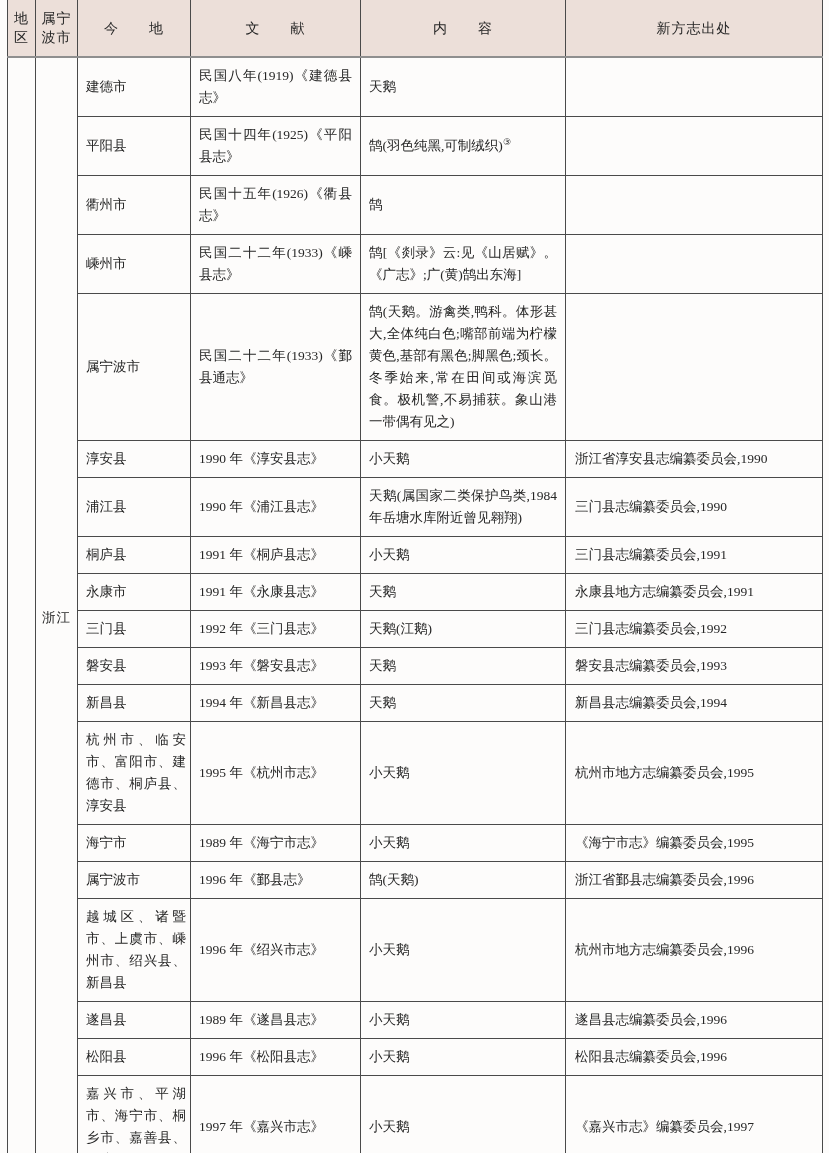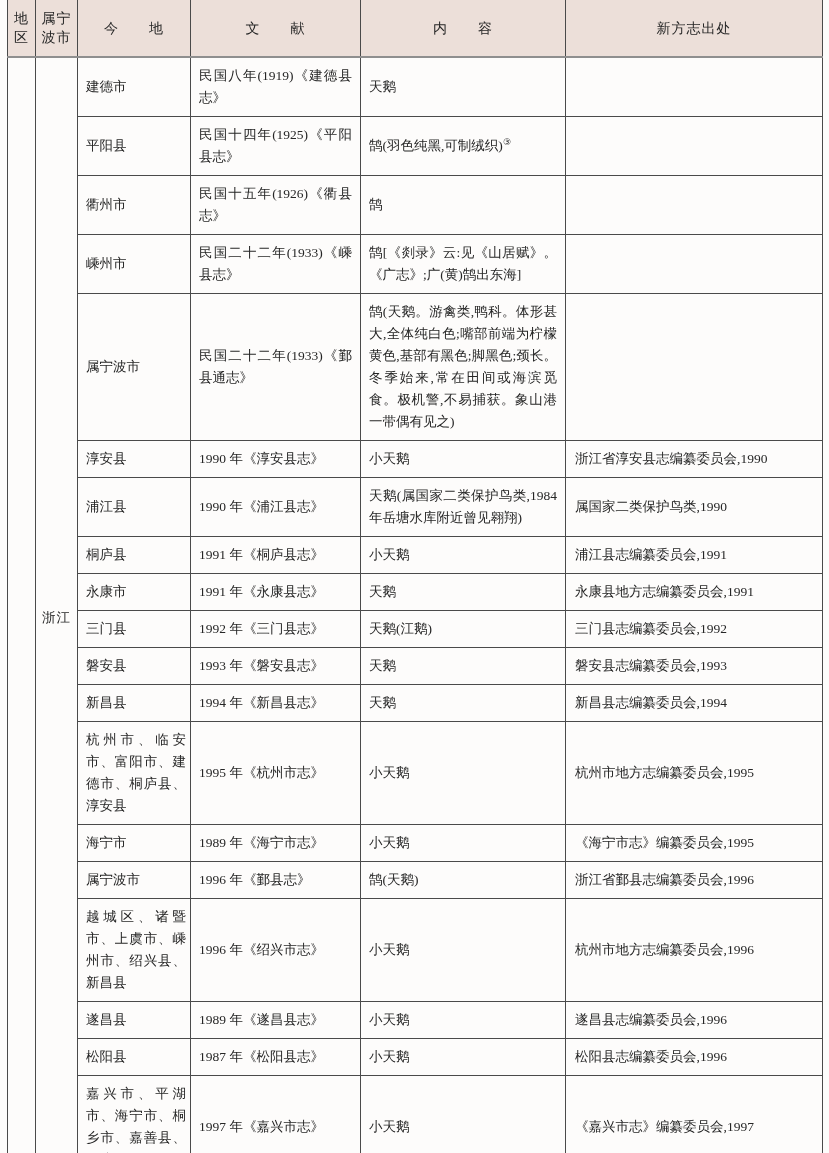--- a/index.html
+++ b/index.html
@@ -119,27 +119,27 @@
         <tr>
           <td class="c-place">淳安县</td>
           <td class="c-literature">1990 年《淳安县志》</td>
           <td class="c-content">小天鹅</td>
           <td class="c-source">浙江省淳安县志编纂委员会,1990</td>
         </tr>
         <tr>
           <td class="c-place">浦江县</td>
           <td class="c-literature">1990 年《浦江县志》</td>
           <td class="c-content">天鹅(属国家二类保护鸟类,1984 年岳塘水库附近曾见翱翔)</td>
-          <td class="c-source">属国家二类保护鸟类,1990</td>
+          <td class="c-source">三门县志编纂委员会,1990</td>
         </tr>
         <tr>
           <td class="c-place">桐庐县</td>
           <td class="c-literature">1991 年《桐庐县志》</td>
           <td class="c-content">小天鹅</td>
-          <td class="c-source">浦江县志编纂委员会,1991</td>
+          <td class="c-source">三门县志编纂委员会,1991</td>
         </tr>
         <tr>
           <td class="c-place">永康市</td>
           <td class="c-literature">1991 年《永康县志》</td>
           <td class="c-content">天鹅</td>
           <td class="c-source">永康县地方志编纂委员会,1991</td>
         </tr>
         <tr>
           <td class="c-place">三门县</td>
           <td class="c-literature">1992 年《三门县志》</td>
@@ -183,21 +183,21 @@
           <td class="c-source">杭州市地方志编纂委员会,1996</td>
         </tr>
         <tr>
           <td class="c-place">遂昌县</td>
           <td class="c-literature">1989 年《遂昌县志》</td>
           <td class="c-content">小天鹅</td>
           <td class="c-source">遂昌县志编纂委员会,1996</td>
         </tr>
         <tr>
           <td class="c-place">松阳县</td>
-          <td class="c-literature">1987 年《松阳县志》</td>
+          <td class="c-literature">1996 年《松阳县志》</td>
           <td class="c-content">小天鹅</td>
           <td class="c-source">松阳县志编纂委员会,1996</td>
         </tr>
         <tr>
           <td class="c-place">嘉兴市、平湖市、海宁市、桐乡市、嘉善县、海盐县</td>
           <td class="c-literature">1997 年《嘉兴市志》</td>
           <td class="c-content">小天鹅</td>
           <td class="c-source">《嘉兴市志》编纂委员会,1997</td>
         </tr>
       </tbody>

